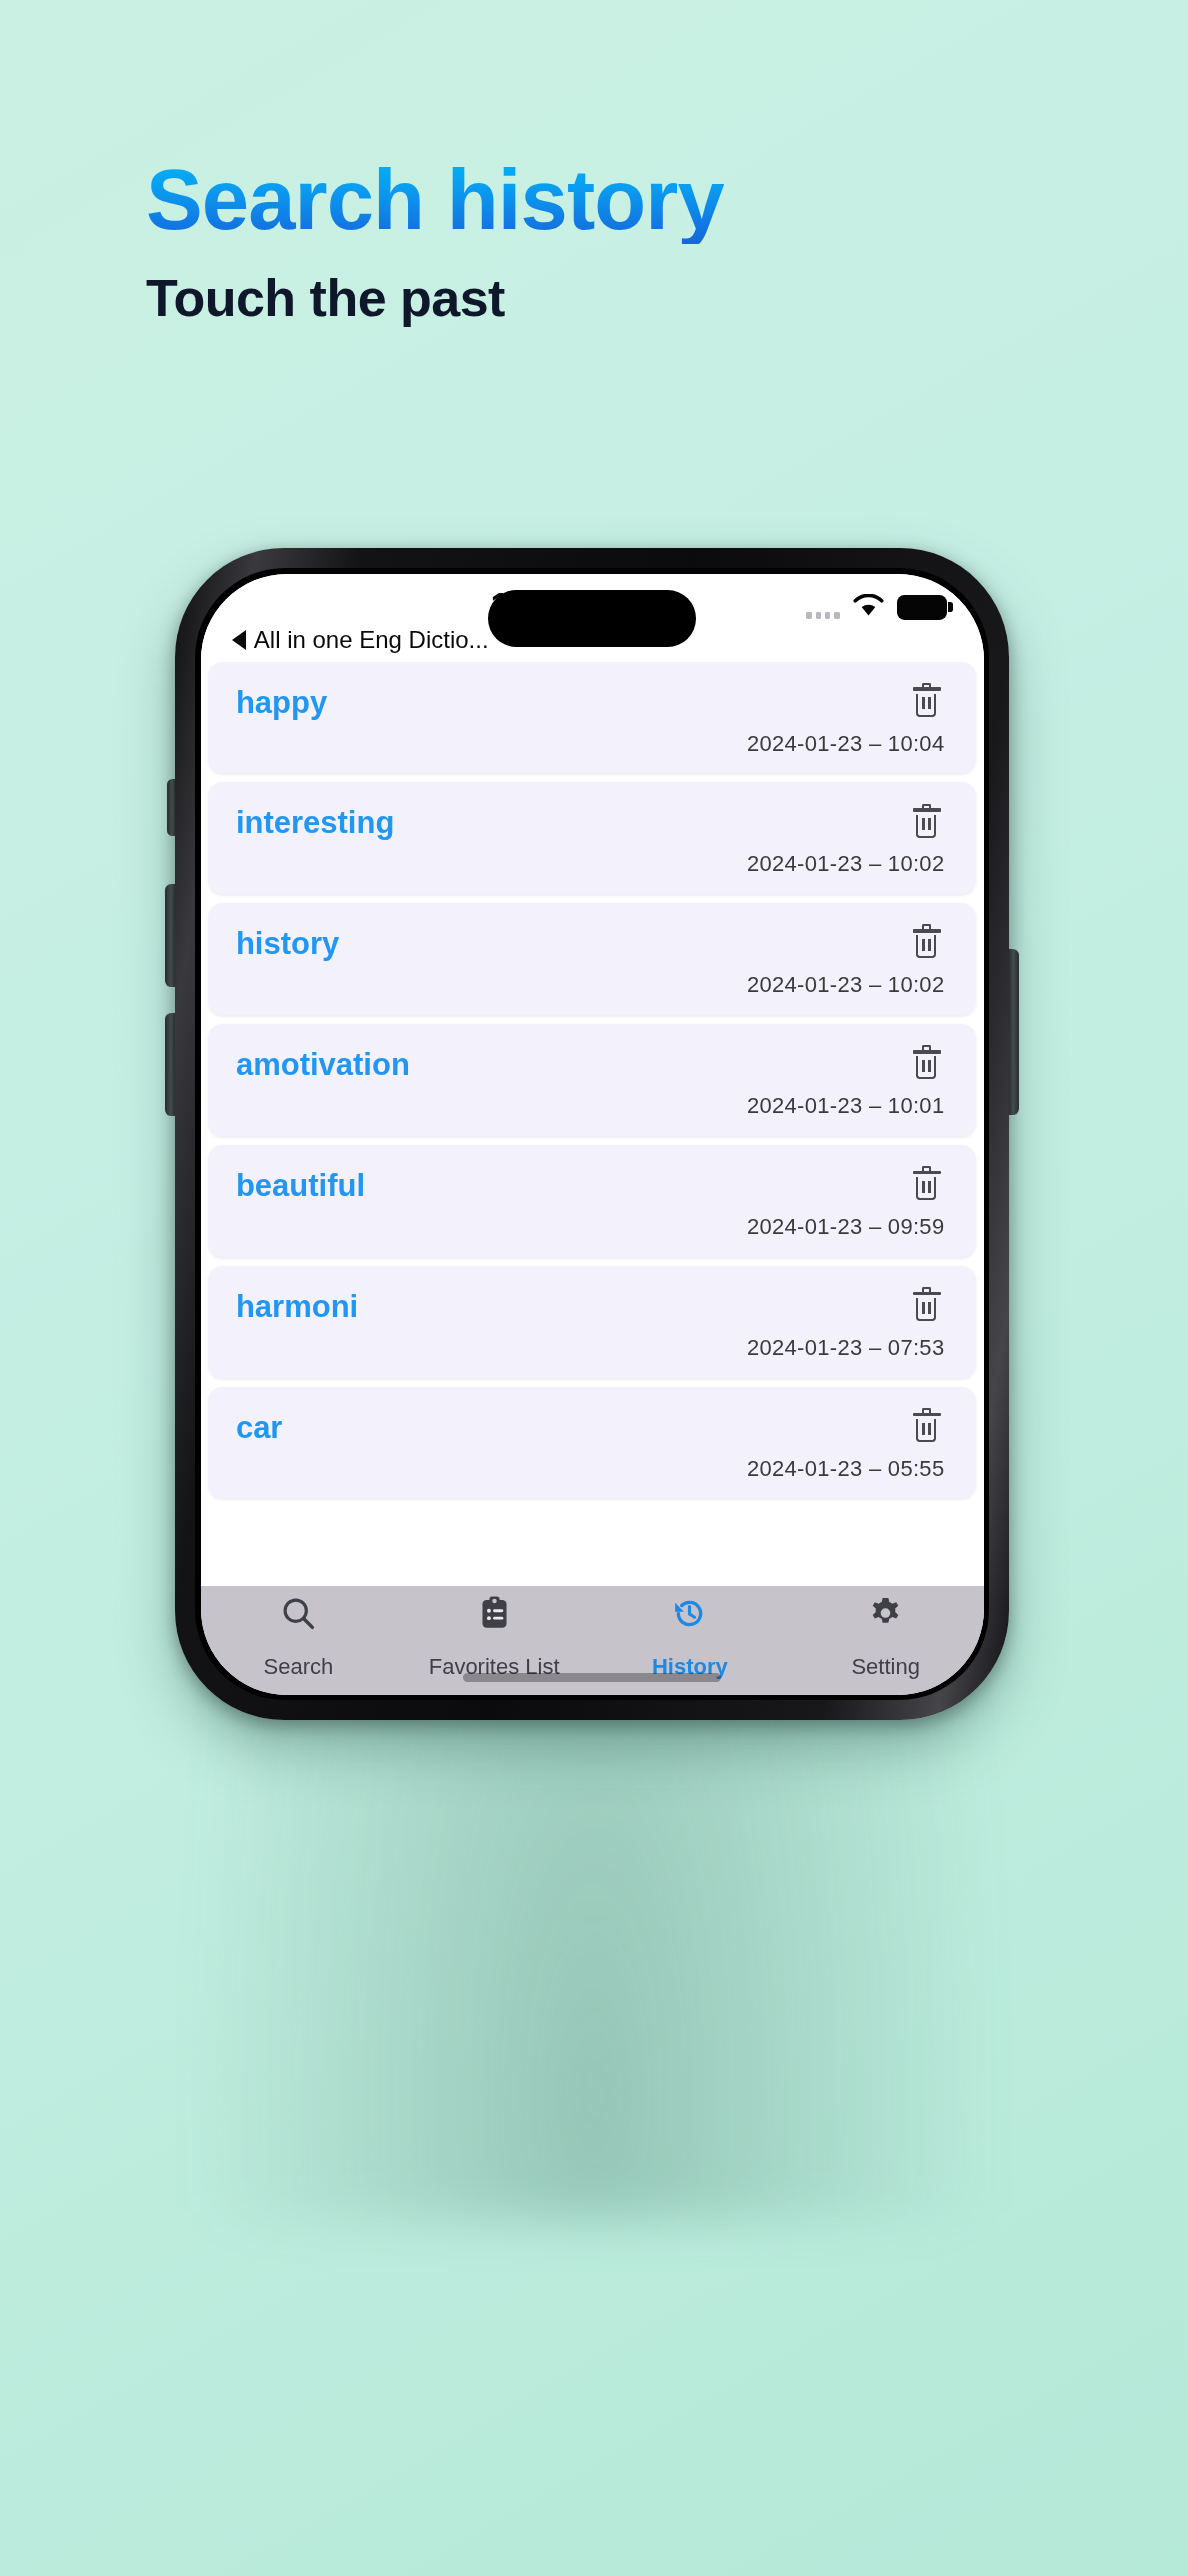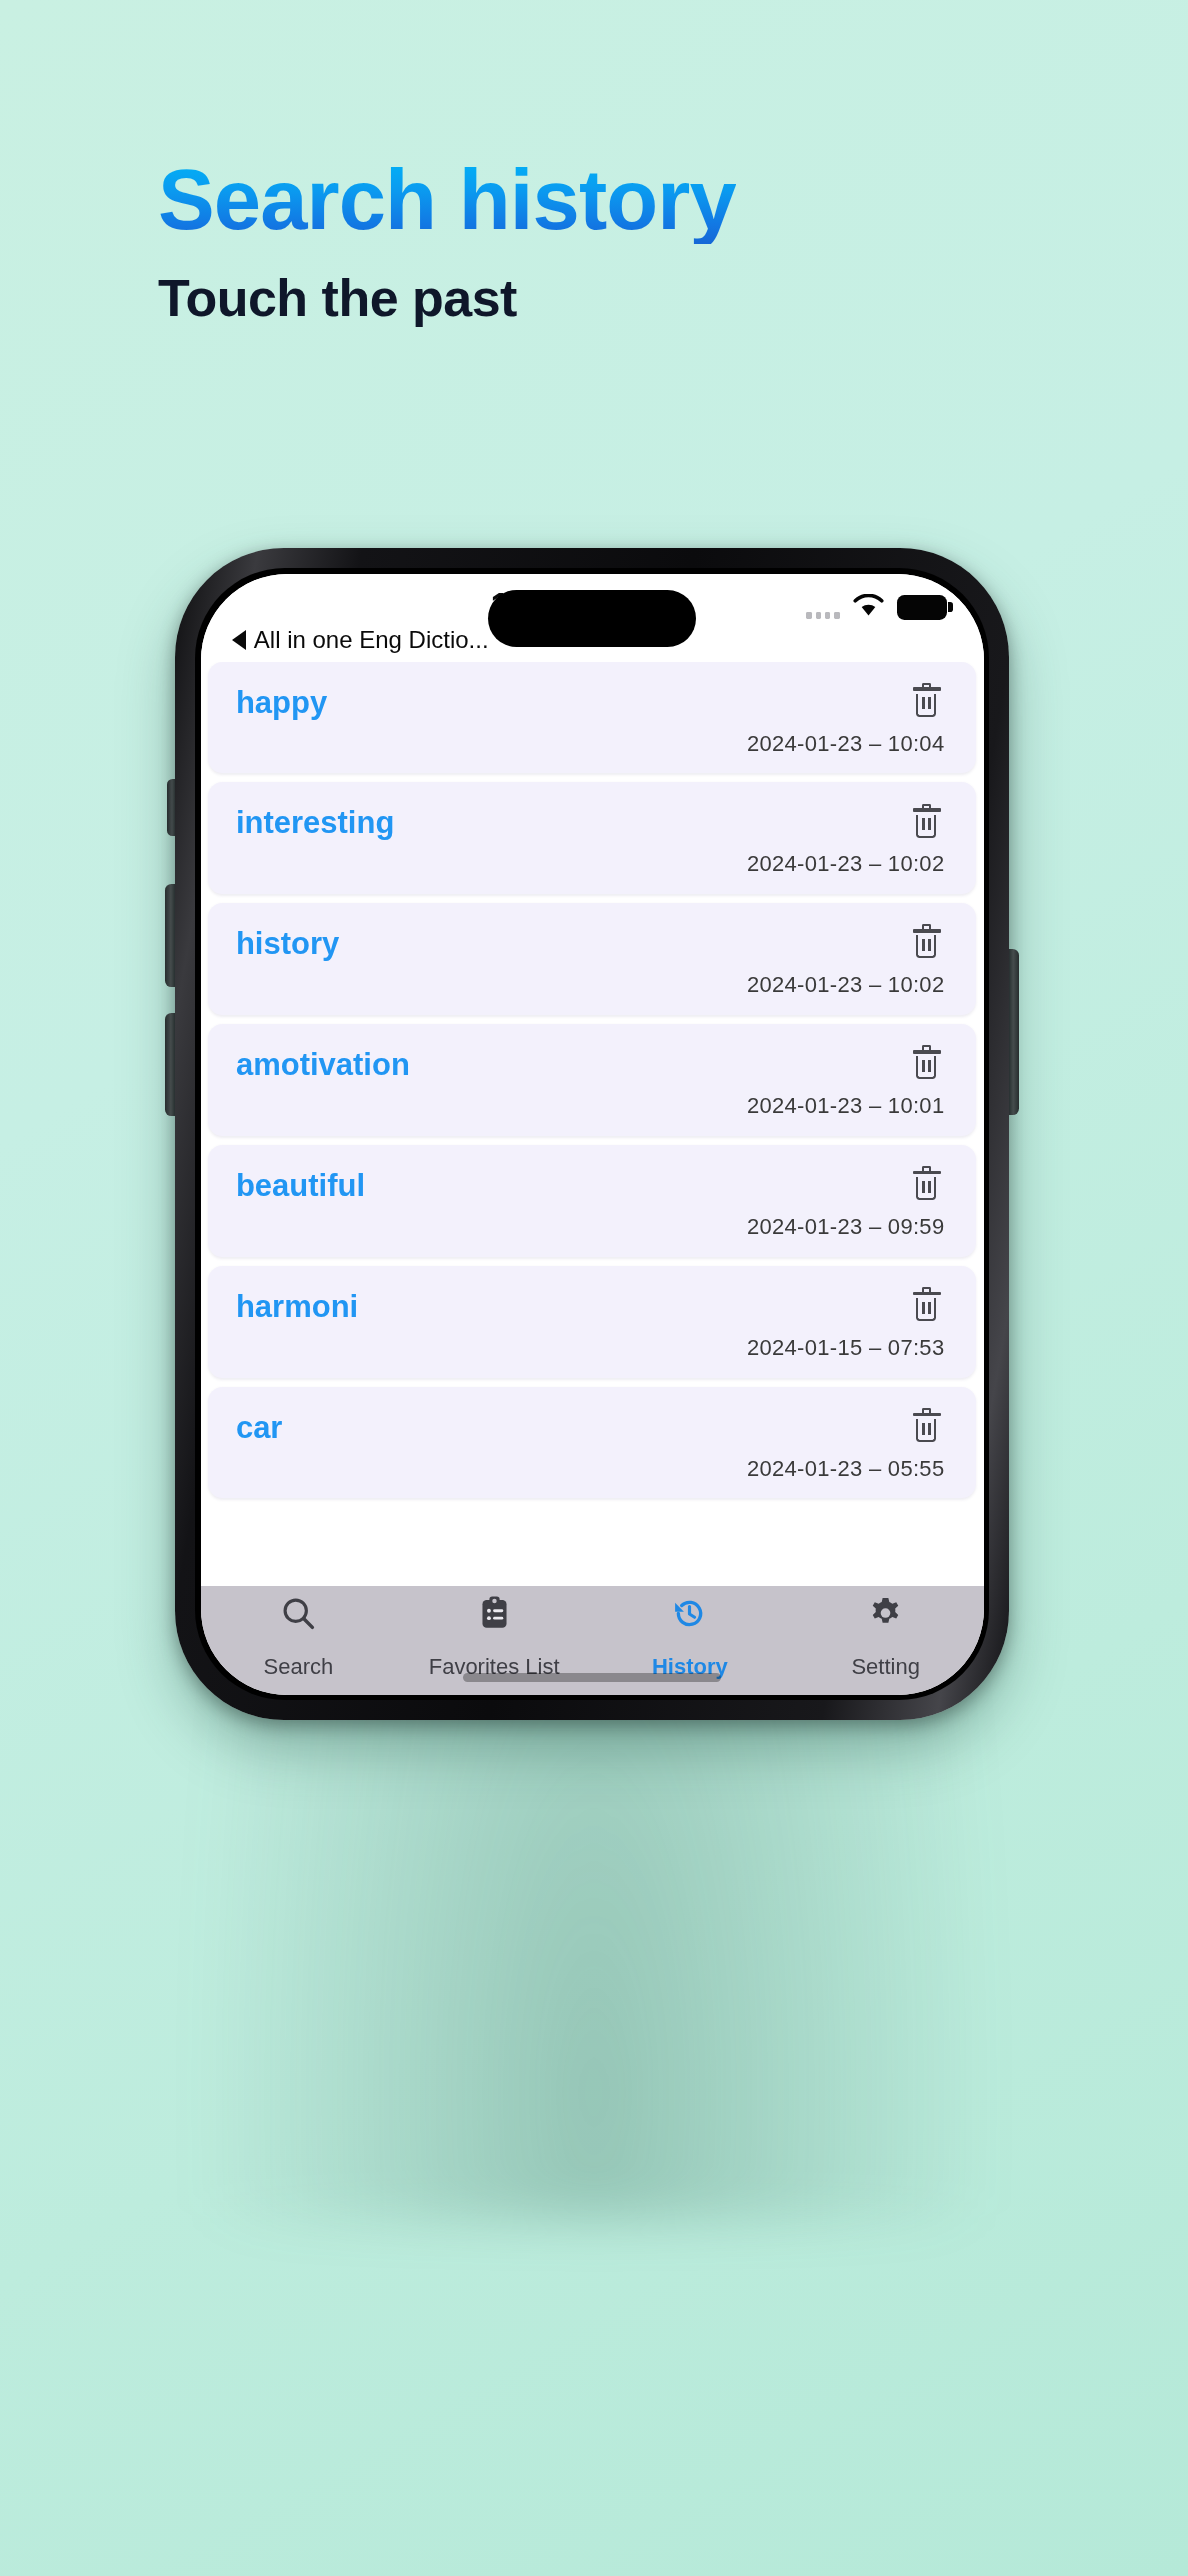--- a/index.html
+++ b/index.html
@@ -7,21 +7,21 @@
     width: 1188px; height: 2576px;
     font-family: "Liberation Sans", sans-serif;
     overflow: hidden;
   }
   body {
     background: linear-gradient(150deg, #c9f0e2 0%, #c6efe4 35%, #bdecdd 70%, #b5e9d8 100%);
     position: relative;
   }
 
   
-  .headline-wrap { position: absolute; left: 158px; top: 155px; width: 921px; }
+  .headline-wrap { position: absolute; left: 146px; top: 155px; width: 921px; }
   .headline {
     font-size: 85px; font-weight: 700; letter-spacing: -0.9px; line-height: 1.05;
     background: linear-gradient(180deg, #00b5f7 0%, #0a9cf0 38%, #1278e3 78%, #1567d6 100%);
     -webkit-background-clip: text; background-clip: text;
     -webkit-text-fill-color: transparent; color: transparent;
     display: inline-block;
   }
   .subhead {
     margin-top: 24px;
     font-size: 52px; font-weight: 700; color: #0f172a; letter-spacing: -0.5px;
@@ -275,21 +275,21 @@
 
     <div class="hist-card">
       <div class="hist-row-top">
         <span class="hist-word">harmoni</span>
         <span class="trash">
                 <i class="handle"></i>
                 <i class="lid"></i>
                 <i class="can"></i>
               </span>
       </div>
-      <div class="hist-date">2024-01-15 – 07:53</div>
+      <div class="hist-date">2024-01-23 – 07:53</div>
     </div>
 
     <div class="hist-card">
       <div class="hist-row-top">
         <span class="hist-word">car</span>
         <span class="trash">
                 <i class="handle"></i>
                 <i class="lid"></i>
                 <i class="can"></i>
               </span>

